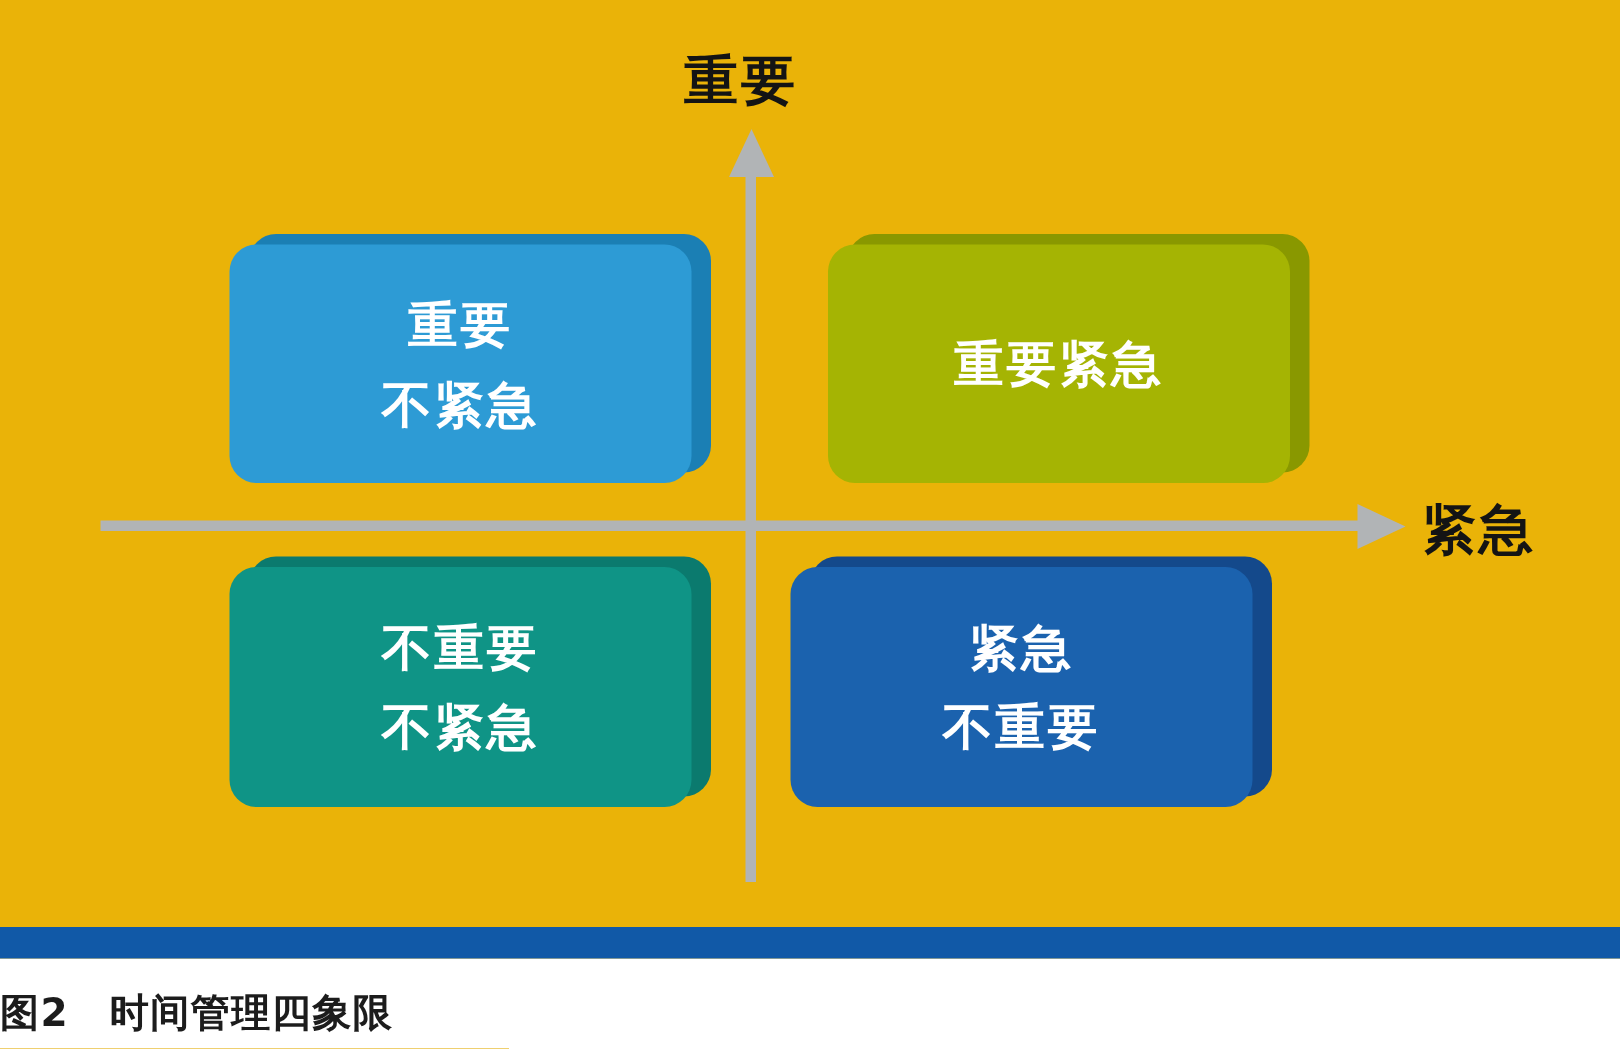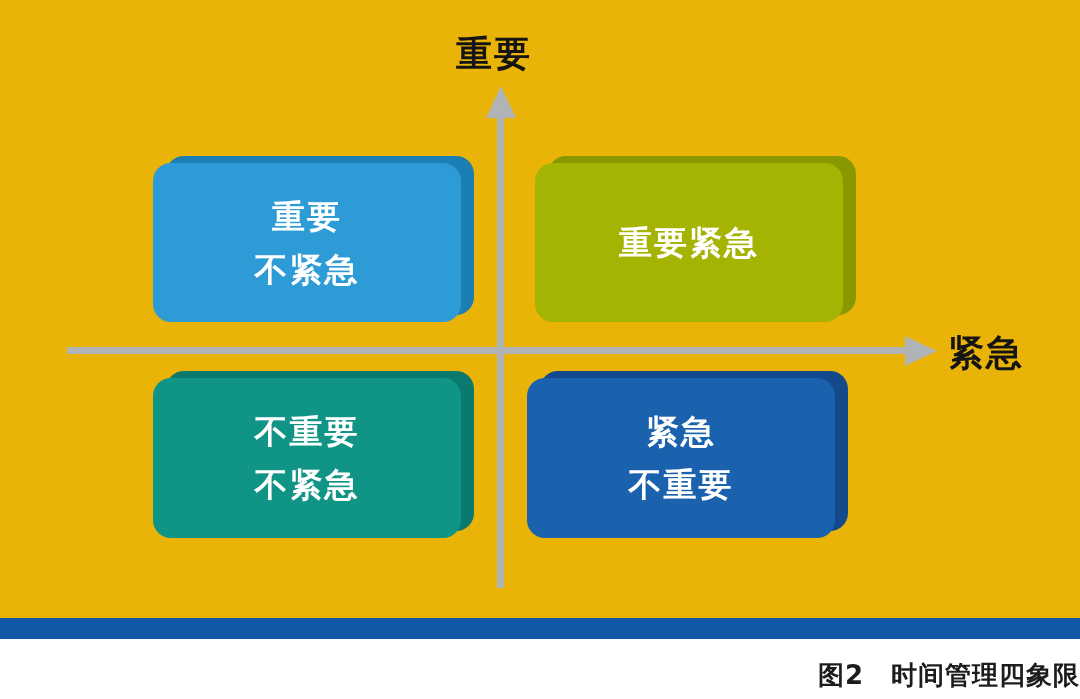--- a/index.html
+++ b/index.html
@@ -83,42 +83,42 @@
   .card .line {
     font-size: 33px;
     font-weight: 700;
     color: #ffffff;
     line-height: 53px;
     letter-spacing: 2px;
     white-space: nowrap;
     text-align: center;
   }
   .card.tl { left: 153px; top: 163px; }
-  .card.tr { left: 535px; top: 163px; }
+  .card.tr { left: 552px; top: 163px; }
   .card.bl { left: 153px; top: 378px; height: 160px; }
   .card.br { left: 527px; top: 378px; height: 160px; }
 
   
   .footer-white {
     position: absolute;
     left: 0; top: 639px;
     width: 1080px; height: 60px;
     background: #ffffff;
   }
   .divider {
     position: absolute;
     left: 0; top: 618px;
     width: 1080px; height: 21px;
     background: #1159a7;
   }
   .caption {
     position: absolute;
     left: 0; top: 658px;
     width: 1080px;
-    text-align: right;
+    text-align: left;
     font-size: 26px;
     font-weight: 600;
     color: #1c1c1c;
     letter-spacing: 1px;
   }
 </style>
 </head>
 <body>
 
 <div class="stage" style="background: #eab308;">

